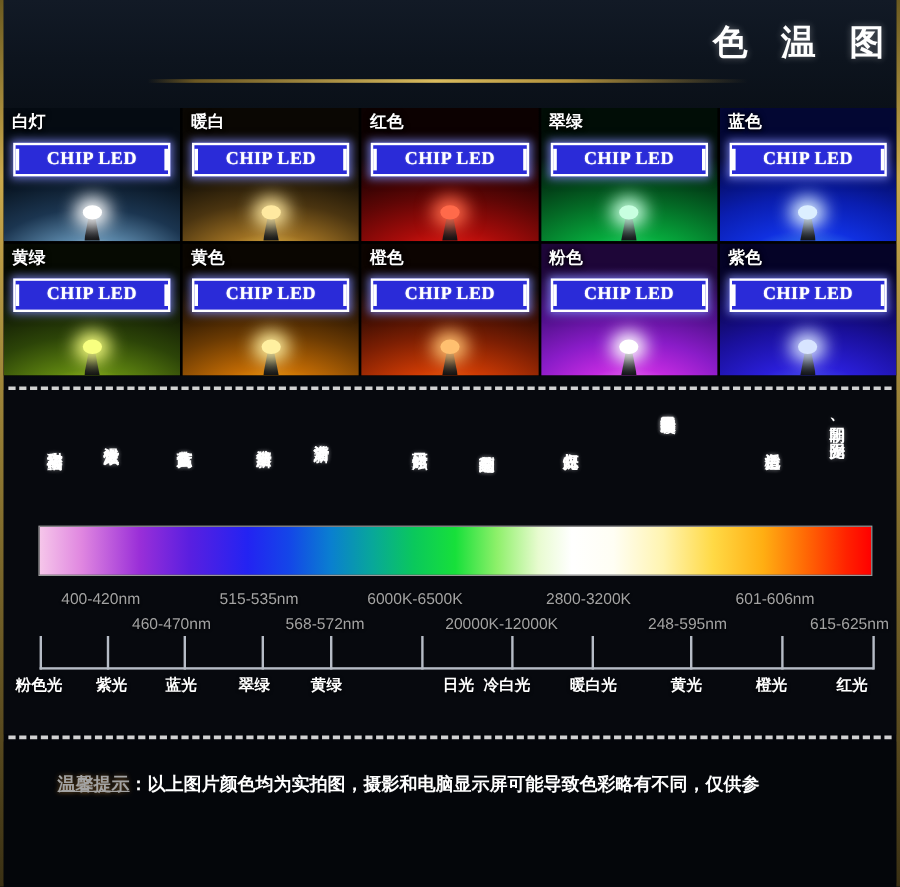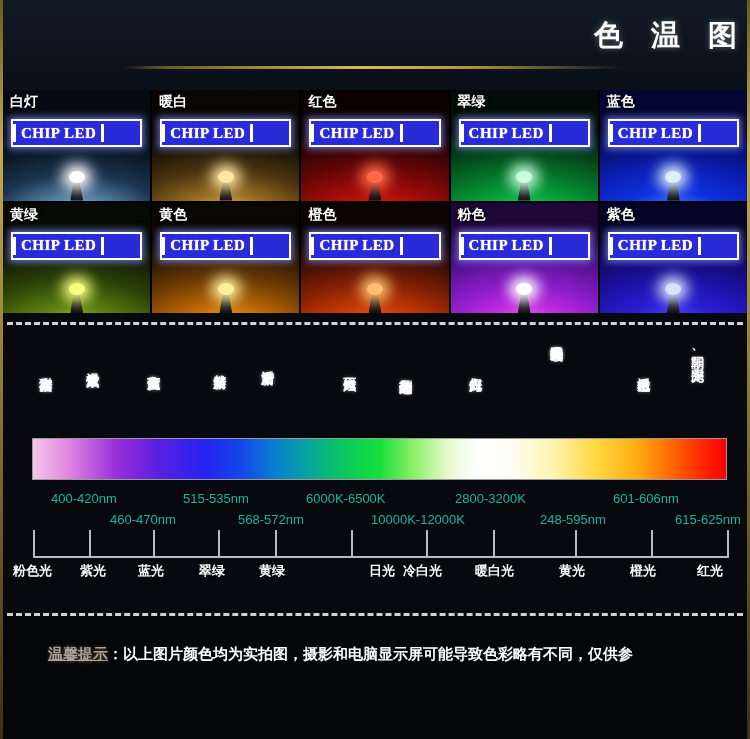--- a/index.html
+++ b/index.html
@@ -62,21 +62,21 @@
     position:absolute; left:7px; top:3px;
     font-size:14px; font-weight:bold; color:#fff;
     text-shadow:0 1px 3px rgba(0,0,0,.95), 0 0 5px rgba(0,0,0,.9);
     z-index:4;
   }
   .chip {
     position:absolute; left:8px; right:8px; top:29px; height:28px;
     border:2px solid #ffffff;
     background:#2a2bd8;
     box-shadow:0 0 7px 2px rgba(130,140,255,.75);
-    display:flex; align-items:center; justify-content:flex-start;
+    display:flex; align-items:center; justify-content:space-between;
     z-index:3;
   }
   .chip .bar { width:3px; height:18px; background:#fff; }
   .chip .txt {
     font-family:"Liberation Serif","DejaVu Serif",serif;
     font-weight:bold; font-size:15px; letter-spacing:.5px;
     color:#fff; padding:0 5px; white-space:nowrap;
     text-shadow:0 0 1px #fff;
   }
   .emitter {
@@ -146,21 +146,21 @@
   .ruler .base {
     position:absolute; left:30px; top:26px; width:695px; height:2px;
     background:#b6bcc6;
   }
   .ruler .tick {
     position:absolute; top:0; width:2px; height:28px; background:#b6bcc6;
   }
 
   .wl {
     position:absolute;
-    font-size:13px; color:#14b8a6;
+    font-size:13px; color:#a3a3a3;
     font-family:"Liberation Sans","DejaVu Sans",sans-serif;
     white-space:nowrap;
     text-shadow:0 1px 2px rgba(0,0,0,.9);
     text-align:right;
   }
 
   .bottom-labels { position:absolute; left:0; top:237px; width:744px; height:40px; }
   .blab {
     position:absolute; top:0;
     font-size:13px; font-weight:bold; color:#ffffff;
@@ -342,21 +342,21 @@
         <div class="tick" style="left: 648px;"></div>
         <div class="tick" style="left: 724px;"></div>
       </div>
 
     <div id="wl-layer">
         <div class="wl" style="left: 48px; top: 166px;">400-420nm</div>
         <div class="wl" style="left: 107px; top: 187px;">460-470nm</div>
         <div class="wl" style="left: 180px; top: 166px;">515-535nm</div>
         <div class="wl" style="left: 235px; top: 187px;">568-572nm</div>
         <div class="wl" style="left: 303px; top: 166px;">6000K-6500K</div>
-        <div class="wl" style="left: 368px; top: 187px;">10000K-12000K</div>
+        <div class="wl" style="left: 368px; top: 187px;">20000K-12000K</div>
         <div class="wl" style="left: 452px; top: 166px;">2800-3200K</div>
         <div class="wl" style="left: 537px; top: 187px;">248-595nm</div>
         <div class="wl" style="left: 610px; top: 166px;">601-606nm</div>
         <div class="wl" style="left: 672px; top: 187px;">615-625nm</div>
       </div>
 
     <div class="bottom-labels" id="bottom-labels">
         <div class="blab" style="left: 10px;">粉色光</div>
         <div class="blab" style="left: 77px;">紫光</div>
         <div class="blab" style="left: 135px;">蓝光</div>

